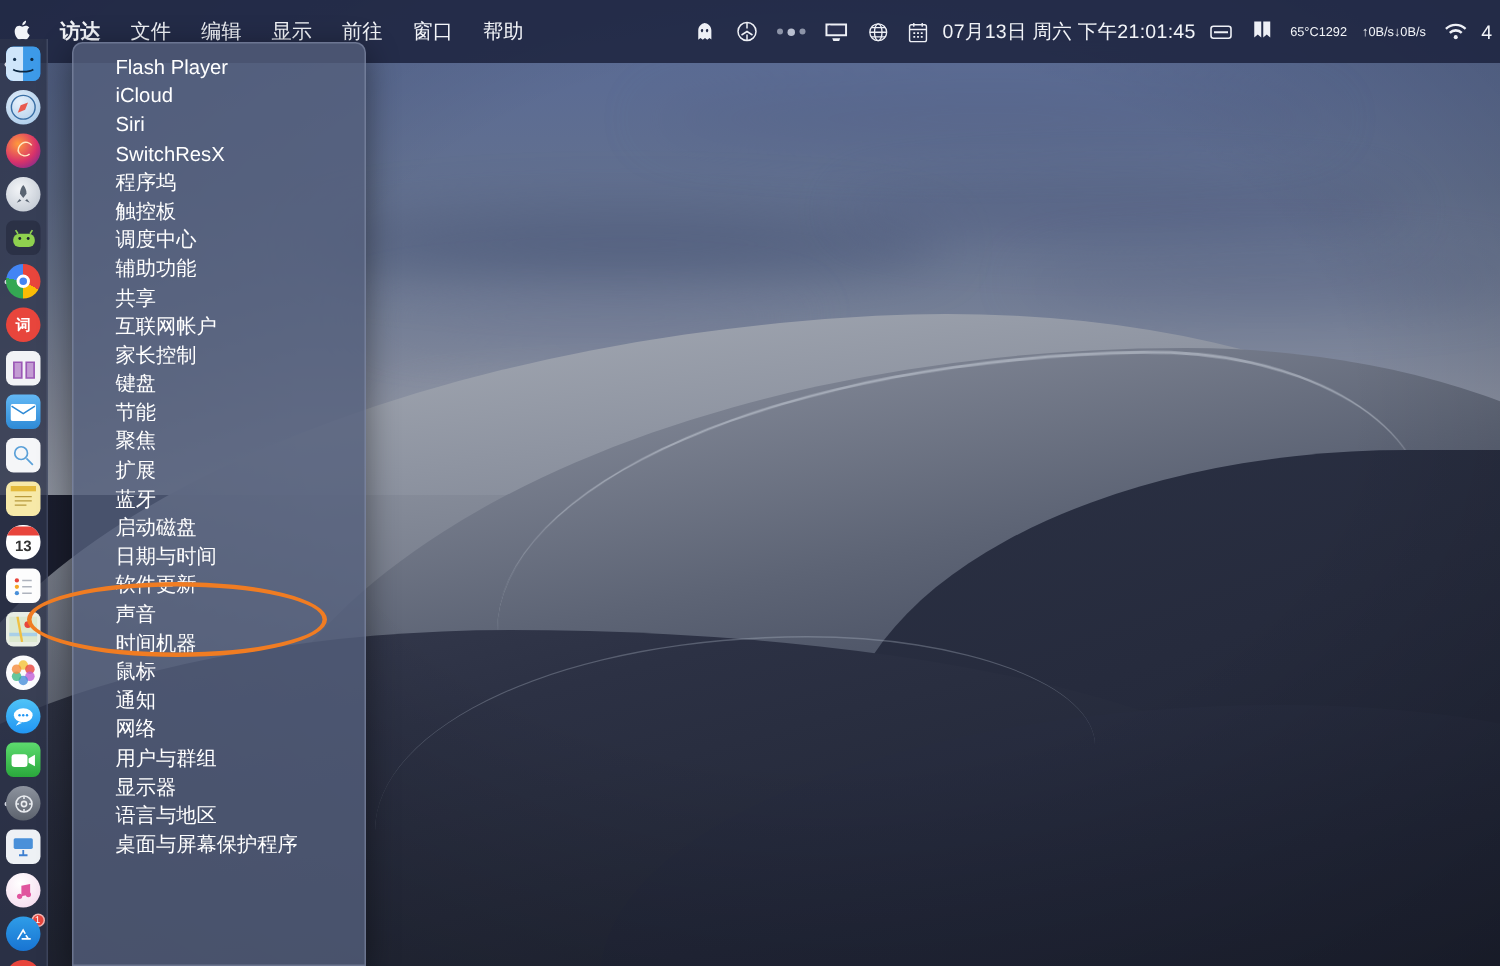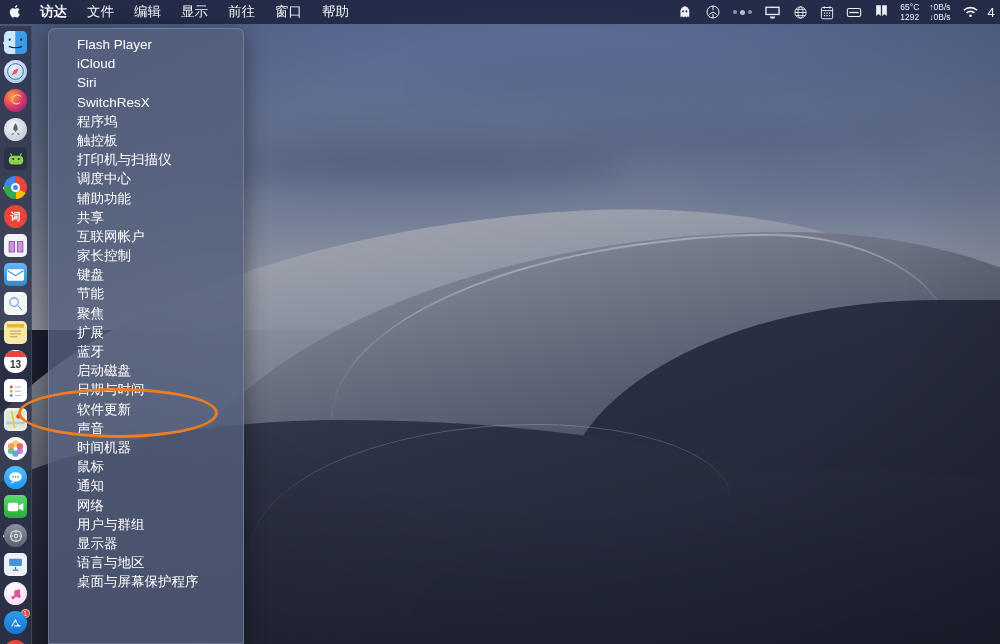--- a/index.html
+++ b/index.html
@@ -82,21 +82,21 @@
     border-radius:60% 40% 0 0 / 100% 56% 0 0;
     filter:blur(.5px);
   }
   .vignette {
     position:absolute; inset:0;
     background:radial-gradient(ellipse at 55% 42%, rgba(0,0,0,0) 45%, rgba(0,0,0,.28) 100%);
   }
 
   
   #menubar {
-    position:absolute; left:0; top:0; width:1000px; height:24px;
+    position:absolute; left:0; top:0; width:1000px; height:42px;
     background:rgba(30,36,64,.88);
     display:flex; align-items:center;
     color:#f2f4f8; font-size:13px;
     z-index:40;
   }
   .mb-left { display:flex; align-items:center; }
   .mb-apple {
     width:30px; display:flex; justify-content:center; align-items:center;
     font-size:15px; line-height:1; padding-bottom:2px;
   }
@@ -108,21 +108,21 @@
   .mb-right {
     margin-left:auto; display:flex; align-items:center; gap:0px;
     padding-right:2px; height:26px;
   }
   .mb-ic {
     display:flex; align-items:center; justify-content:center;
     height:26px; padding:0 6px;
   }
   .mb-txt { font-size:13px; padding:0 3px; white-space:nowrap; letter-spacing:.2px;}
   .stack2 {
-    display:flex; flex-direction:column; justify-content:center;
+    display:flex; flex-direction:row; justify-content:center;
     font-size:8.5px; line-height:10px; padding:0 5px; text-align:left;
   }
   .dots { display:flex; align-items:center; gap:3px; padding:0 6px; }
   .dot { width:5px; height:5px; border-radius:50%; background:#b9bfd0; }
   .dot.sm { width:4px; height:4px; background:#8d94a8; }
 
   
   #prefs-menu {
     position:absolute; left:48px; top:28px; width:196px; height:616px;
     background:rgba(84,95,124,.80);
@@ -249,20 +249,21 @@
         <path d="M3 12h18M4.5 7h15M4.5 17h15"></path>
       </svg>
     </div>
     <div class="mb-ic">
       <svg width="14" height="15" viewBox="0 0 22 24" fill="none" stroke="#eef0f6" stroke-width="1.5">
         <rect x="2" y="4" width="18" height="18" rx="2"></rect>
         <path d="M2 9h18M6.5 2v4M15.5 2v4"></path>
         <path d="M6 13h2M10 13h2M14 13h2M6 17h2M10 17h2M14 17h2" stroke-width="1.8"></path>
       </svg>
     </div>
+    <div class="mb-txt">07月13日 周六 下午21:01:45</div>
     <div class="mb-ic">
       <svg width="16" height="13" viewBox="0 0 24 18" fill="none" stroke="#eef0f6" stroke-width="1.6">
         <rect x="2" y="3" width="20" height="12" rx="2.5"></rect>
         <path d="M5 9h14" stroke-width="2"></path>
       </svg>
     </div>
     <div class="mb-ic">
       <svg width="15" height="16" viewBox="0 0 22 24" fill="#eef0f6">
         <path d="M3 2h7v16l-3.5-3L3 18z"></path>
         <path d="M12 2h7v16l-3.5-3L12 18z"></path>
@@ -287,21 +288,20 @@
   </div>
 </div>
 
 <div id="prefs-menu">
   <div class="menu-row">Flash Player</div>
   <div class="menu-row">iCloud</div>
   <div class="menu-row">Siri</div>
   <div class="menu-row">SwitchResX</div>
   <div class="menu-row">程序坞</div>
   <div class="menu-row">触控板</div>
-  <div class="menu-row">打印机与扫描仪</div>
   <div class="menu-row">调度中心</div>
   <div class="menu-row">辅助功能</div>
   <div class="menu-row">共享</div>
   <div class="menu-row">互联网帐户</div>
   <div class="menu-row">家长控制</div>
   <div class="menu-row">键盘</div>
   <div class="menu-row">节能</div>
   <div class="menu-row">聚焦</div>
   <div class="menu-row">扩展</div>
   <div class="menu-row">蓝牙</div>

